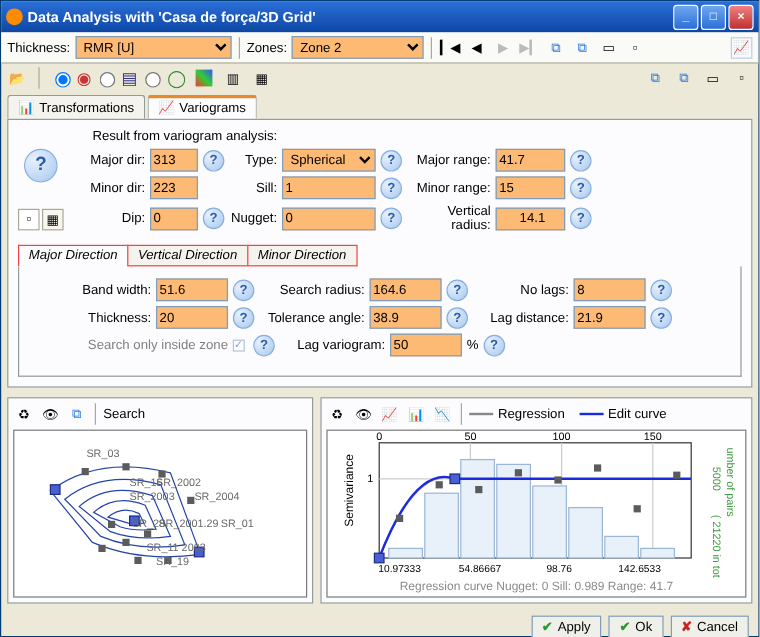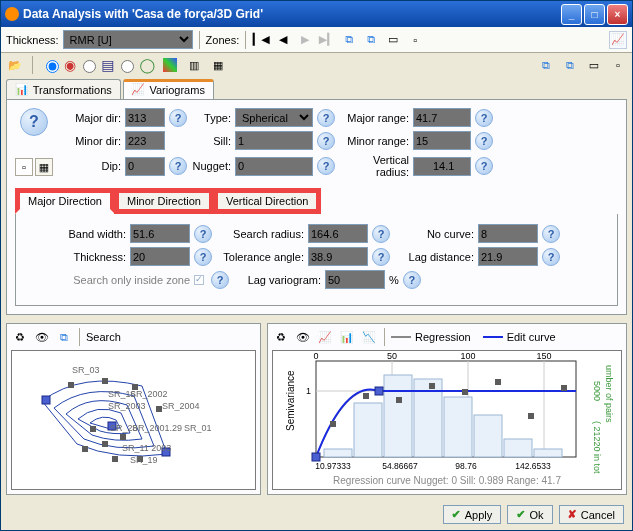--- a/index.html
+++ b/index.html
@@ -6,34 +6,34 @@
   body { margin: 0; font-family: Tahoma, Arial, sans-serif; font-size: 11px; background: #ece9d8; }
   .window { width: 633px; height: 531px; border: 1px solid #003c74; background: #ece9d8; }
   .titlebar { display: flex; align-items: center; height: 26px; background: linear-gradient(#2a6fd8, #0d47a5); color: #fff; padding: 0 4px; justify-content: center; }
   .titlebar .icon { width: 14px; height: 14px; border-radius: 50%; background: #ff8c00; margin-right: 4px; }
   .titlebar .title { flex: 1; font-weight: bold; font-size: 12px; }
   .titlebar .winbtn { width: 21px; height: 21px; margin-left: 2px; background: linear-gradient(#6fa6ef, #2a6fd8); border: 1px solid #fff; border-radius: 3px; display: flex; align-items: center; justify-content: center; color: #fff; font-weight: bold; font-size: 10px; cursor: pointer; }
   .winbtn.close { background: linear-gradient(#f08080, #c03030); }
   .toolbar1 { display: flex; align-items: center; padding: 3px 5px; gap: 4px; border-bottom: 1px solid #aca899; background: #fafaf6; }
   .toolbar2 { display: flex; align-items: center; padding: 3px 5px; gap: 6px; }
   .label { color: #000; }
-  select, input[type=text] { font-size: 11px; border: 1px solid #7f9db9; background: #737373; height: 19px; padding: 0 2px; }
+  select, input[type=text] { font-size: 11px; border: 1px solid #7f9db9; background: #fdba74; height: 19px; padding: 0 2px; }
   .fld { }
   .iconbtn { width: 18px; height: 18px; border: 1px solid transparent; display: inline-flex; align-items: center; justify-content: center; cursor: pointer; }
   .radio-set { display: flex; align-items: center; gap: 2px; }
   .sep { width: 1px; height: 18px; background: #aca899; margin: 0 2px; }
   .tabs { display: flex; align-items: flex-end; padding: 2px 5px 0 5px; }
   .tab { border: 1px solid #919b9c; border-bottom: none; padding: 3px 8px; margin-right: 2px; border-radius: 3px 3px 0 0; background: #f4f3ee; display: flex; align-items: center; gap: 4px; cursor: pointer; }
   .tab.active { background: #fcfcfe; border-top: 3px solid #e68b2c; padding-top: 1px; }
   .content { margin: 0 5px 5px 5px; border: 1px solid #919b9c; background: #fcfcfe; padding: 8px; position: relative; }
   .row { display: flex; align-items: center; gap: 4px; margin-bottom: 4px; margin-left: 12px; }
   .helpicon { width: 18px; height: 18px; border-radius: 50%; background: radial-gradient(circle at 30% 30%, #e7f1fc, #a7c8ee); border: 1px solid #86aee0; color: #2d5da8; font-weight: bold; display: flex; align-items: center; justify-content: center; font-size: 11px; }
   .bighelp { width: 28px; height: 28px; font-size: 16px; }
   .subtabs { display: flex; margin-top: 6px; }
-  .subtab { border: 5px solid #ef4444; padding: 2px 8px; background: #f4f3ee; margin-right: -1px; cursor: pointer; }
+  .subtab { border: 1px solid #ef4444; padding: 2px 8px; background: #f4f3ee; margin-right: -1px; cursor: pointer; font-style: italic; }
   .subtab.active { background: #fcfcfe; border-bottom-color: #fcfcfe; font-weight: normal; }
   .panel2 { border: 1px solid #919b9c; border-top: none; padding: 10px 8px 12px 30px; }
   .lblr { text-align: right; display: inline-block; }
   .split { display: flex; gap: 6px; margin: 8px 5px 0 5px; }
   .pane { border: 1px solid #919b9c; background: #fcfcfe; padding: 4px; position: relative; }
   .pane-hdr { display: flex; align-items: center; gap: 4px; padding-bottom:4px; }
   .viewport { border: 1px solid #7a7a7a; background: #fff; width: 100%; height: 140px; position: relative; overflow: hidden; }
   .vp-right { height:140px; }
   .btnbar { display: flex; justify-content: flex-end; gap: 6px; padding: 10px 8px 6px; }
   .button { border: 1px solid #7f9db9; background: #f0f0ea; padding: 2px 8px; display: inline-flex; align-items: center; gap: 4px; cursor: pointer; }
@@ -53,20 +53,23 @@
     <div class="winbtn close">×</div>
   </div>
 
   <div class="toolbar1">
     <span class="label">Thickness:</span>
     <select class="fld" style="width:130px">
       <option>RMR [U]</option>
     </select>
     <div class="sep"></div>
     <span class="label">Zones:</span>
+    <select class="fld" style="width:110px">
+      <option>Zone 2</option>
+    </select>
     <div class="sep"></div>
     <span class="iconbtn">▎◀</span>
     <span class="iconbtn">◀</span>
     <span class="iconbtn" style="color:#bbb">▶</span>
     <span class="iconbtn" style="color:#bbb">▶▎</span>
     <span class="iconbtn" style="color:#2b7de1">⧉</span>
     <span class="iconbtn" style="color:#2b7de1">⧉</span>
     <span class="iconbtn">▭</span>
     <span class="iconbtn">▫</span>
     <div style="flex:1"></div>
@@ -101,20 +104,23 @@
       <span style="color:#2b7de1">📊</span>
       <span>Transformations</span>
     </div>
     <div class="tab active">
       <span style="color:#2b7de1">📈</span>
       <span>Variograms</span>
     </div>
   </div>
 
   <div class="content">
+    <div class="row" style="margin-left:62px;">
+      <span>Result from variogram analysis:</span>
+    </div>
     <div style="display:flex; gap:6px;">
       <div style="display:flex; flex-direction:column; align-items:center; gap:4px;">
         <div class="helpicon bighelp">?</div>
         <div style="height:14px"></div>
         <div style="display:flex; gap:2px;">
           <span class="iconbtn" style="border:1px solid #aca899;background:#fff">▫</span>
           <span class="iconbtn" style="border:1px solid #aca899;background:#f7f7ef">▦</span>
         </div>
       </div>
       <div style="flex:1">
@@ -149,32 +155,32 @@
           <div class="helpicon">?</div>
           <span class="lblr" style="width:70px">Vertical radius:</span>
           <input type="text" style="width: 58px; padding-left: 19px;" value="14.1">
           <div class="helpicon">?</div>
         </div>
       </div>
     </div>
 
     <div class="subtabs">
       <div class="subtab active">Major Direction</div>
+      <div class="subtab">Vertical Direction</div>
       <div class="subtab">Minor Direction</div>
-      <div class="subtab">Vertical Direction</div>
     </div>
     <div class="panel2">
       <div class="row">
         <span class="lblr" style="width:68px">Band width:</span>
         <input type="text" style="width: 60px;" value="51.6">
         <div class="helpicon">?</div>
         <span class="lblr" style="width:88px">Search radius:</span>
         <input type="text" style="width: 60px;" value="164.6">
         <div class="helpicon">?</div>
-        <span class="lblr" style="width:80px">No curve:</span>
+        <span class="lblr" style="width:80px">No lags:</span>
         <input type="text" style="width: 60px;" value="8">
         <div class="helpicon">?</div>
       </div>
       <div class="row">
         <span class="lblr" style="width:68px">Thickness:</span>
         <input type="text" style="width: 60px;" value="20">
         <div class="helpicon">?</div>
         <span class="lblr" style="width:88px">Tolerance angle:</span>
         <input type="text" style="width: 60px;" value="38.9">
         <div class="helpicon">?</div>

